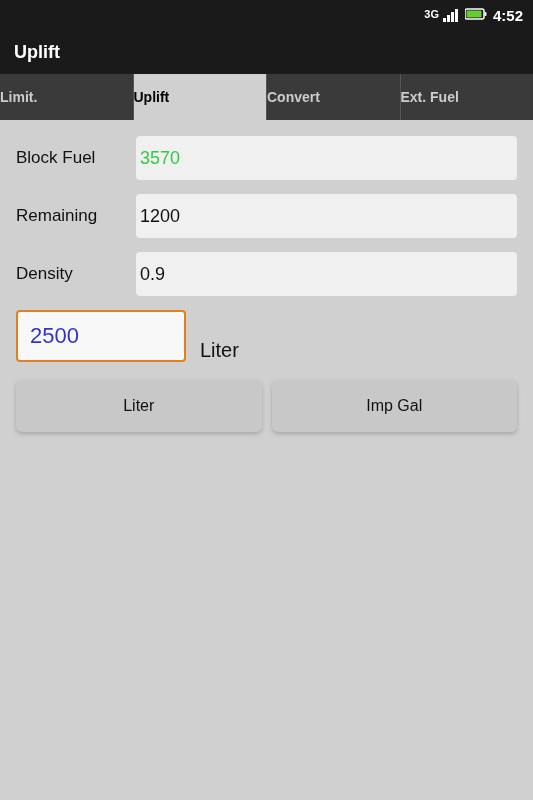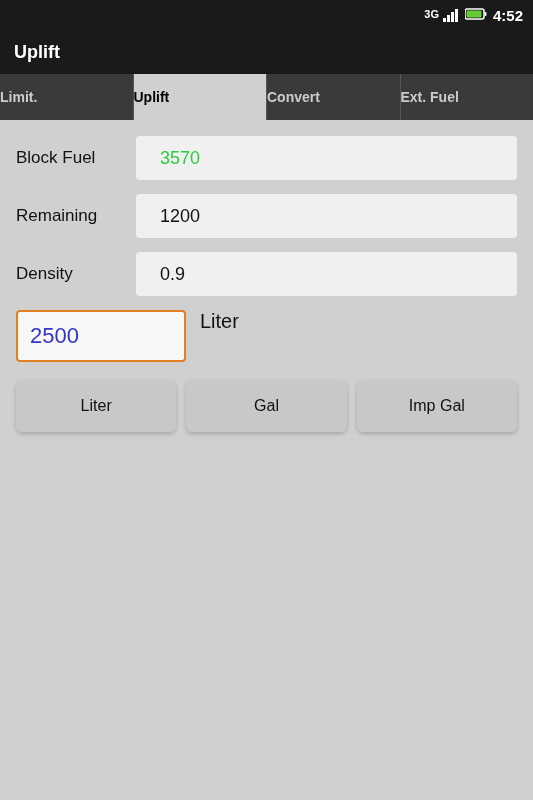--- a/index.html
+++ b/index.html
@@ -92,21 +92,21 @@
       font-size: 17px;
       color: #111;
       font-weight: normal;
     }
     .field-input {
       flex: 1;
       height: 44px;
       background: #f0f0f0;
       border: none;
       border-radius: 4px;
-      padding: 0 24px;
+      padding: 0 4px;
       font-size: 18px;
       color: #111;
       outline: none;
     }
     .field-input.green-text {
       color: #2ecc40;
     }
 
     
     .button-row {
@@ -123,21 +123,21 @@
       border-radius: 6px;
       font-size: 17px;
       color: #111;
       cursor: pointer;
       box-shadow: 0 2px 4px rgba(0,0,0,0.2);
     }
 
     
     .result-row {
       display: flex;
-      align-items: flex-start;
+      align-items: flex-end;
       gap: 14px;
       margin-bottom: 18px;
     }
     .result-input {
       width: 170px;
       height: 52px;
       background: #f8f8f8;
       border: 2px solid #e08020;
       border-radius: 4px;
       padding: 0 12px;
@@ -228,17 +228,16 @@
   </div>
 
 
   <div class="result-row">
     <input class="result-input" type="text" value="2500" style="">
     <span class="result-unit">Liter</span>
   </div>
 
   <div class="unit-row">
     <button class="unit-btn">Liter</button>
-    <button class="unit-btn">Gal</button>
     <button class="unit-btn">Imp Gal</button>
   </div>
 
 </div>
 
 </body></html>

